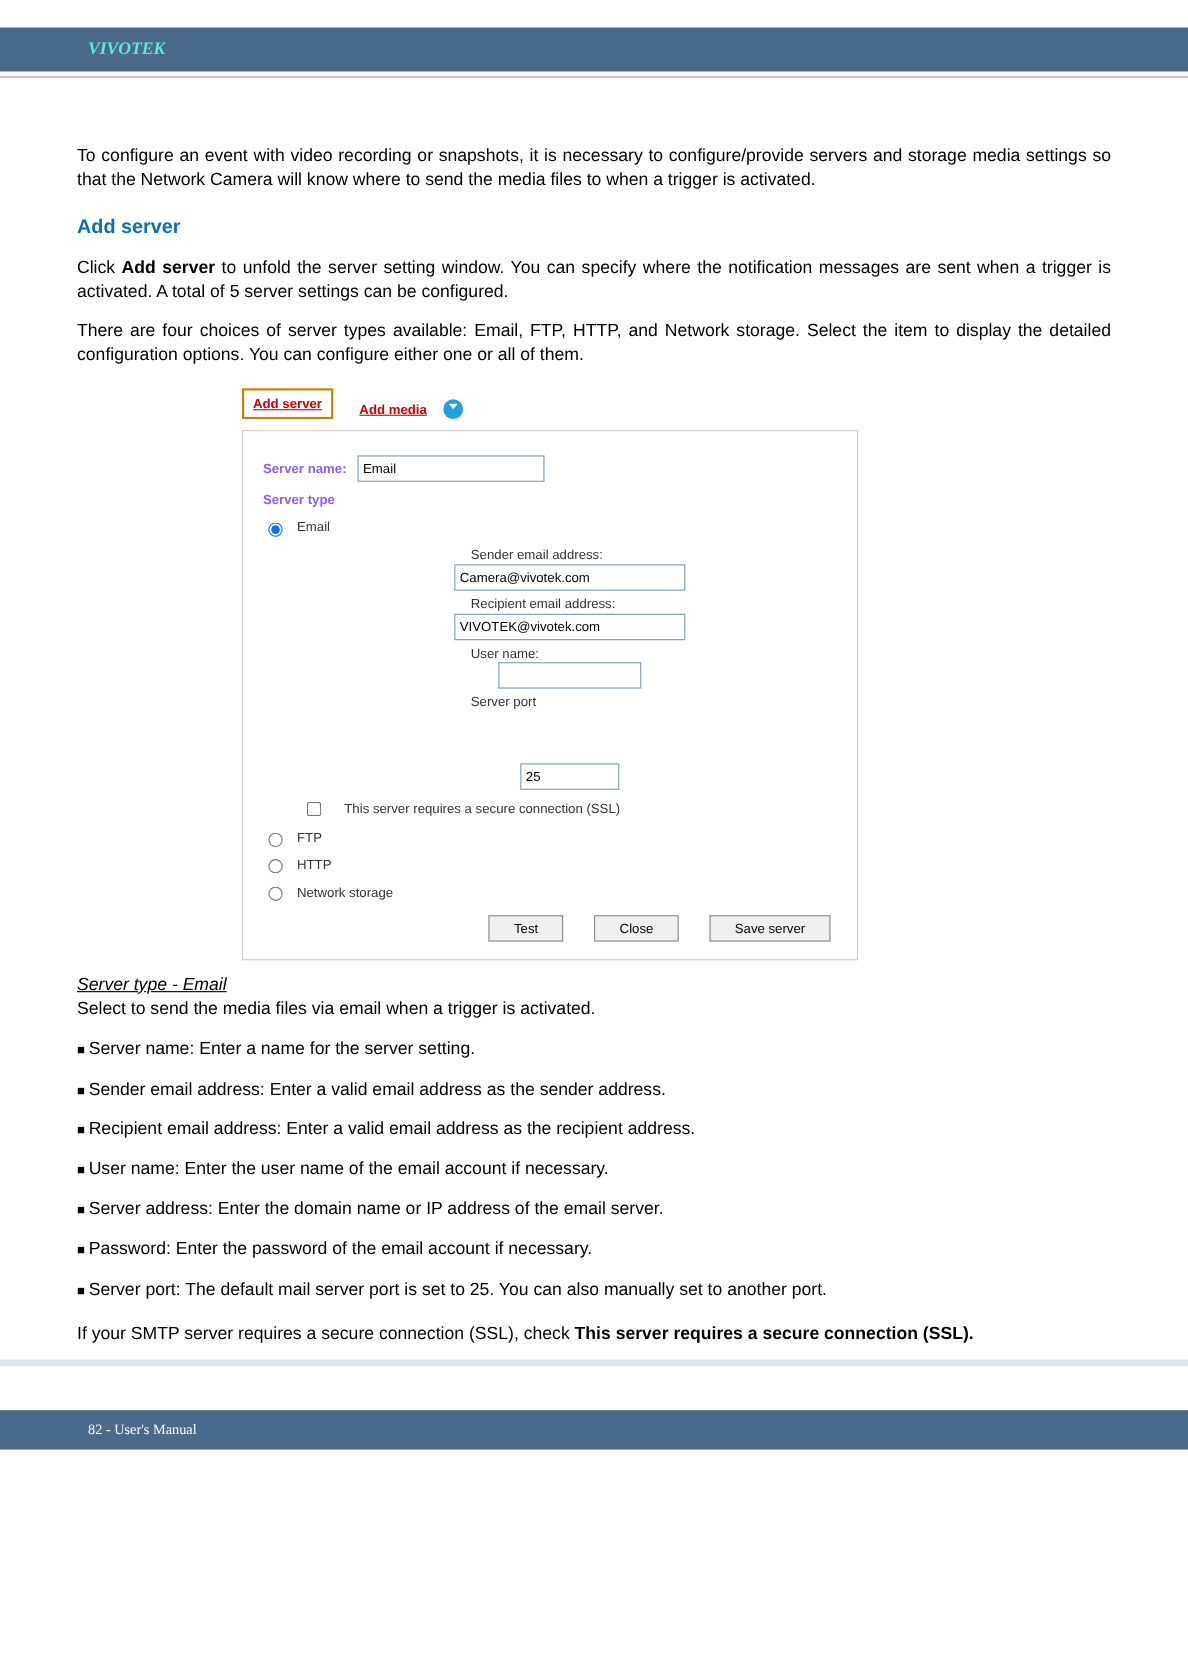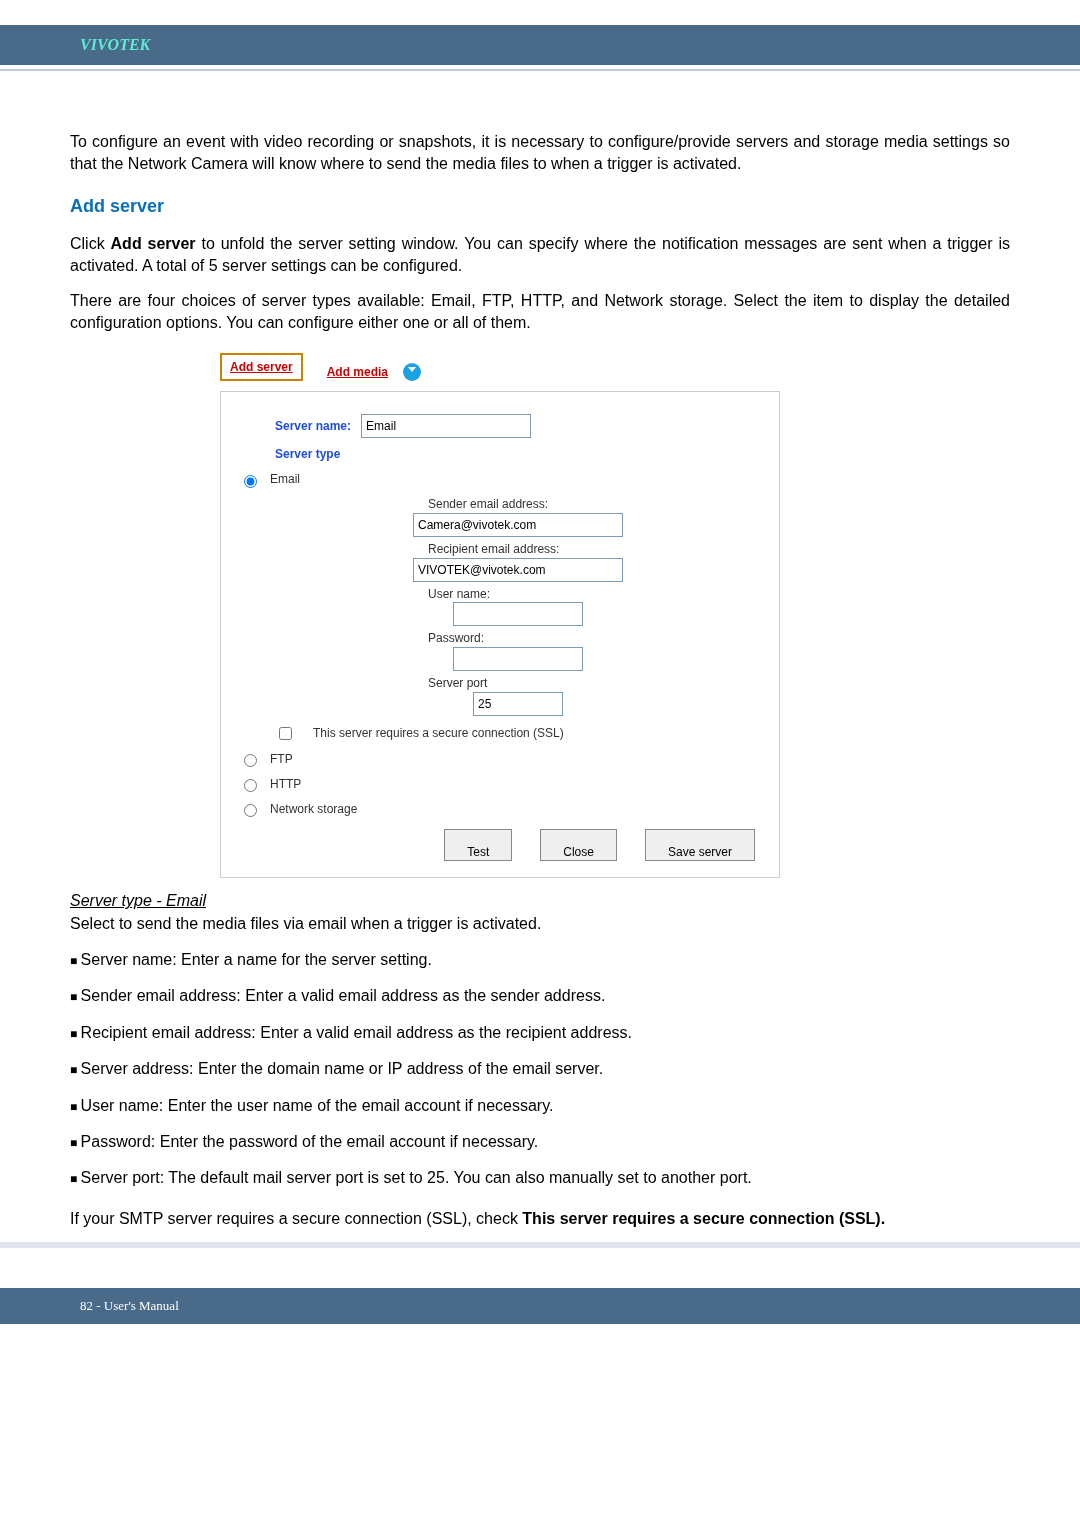--- a/index.html
+++ b/index.html
@@ -61,33 +61,33 @@
   }
   .media-badge::before{
     content:""; position:absolute; left:5px; top:4px;
     border-top:5px solid #fff; border-left:4px solid transparent; border-right:4px solid transparent;
   }
   .panel {
     border:1px solid #ccc; padding:14px 18px 16px 18px; margin-top:4px;
     background:#fff;
   }
   .row { display:flex; align-items:center; margin:8px 0; gap:10px; }
-  .lbl-red { color:#1d4ed8; font-weight:bold;margin-left:36px; }
+  .lbl-red { color:#8b5cf6; font-weight:bold; }
   .txtin {
     border:1px solid #7a9ab5; height:20px; padding:1px 4px; font-size:12px;
     width:200px; background:#fff;
   }
   .radio { width:13px; height:13px; }
   .fields { margin-left: 36px; }
   .frow { display:flex; align-items:center; margin:4px 0;flex-direction:column; }
   .flabel { width:180px; color:#333; }
   .ssl-row { margin-left:36px; display:flex; align-items:center; gap:18px; margin-top:8px; margin-bottom:6px;}
   .btn {
     border:1px solid #888; background:#efefef; height:24px;
-    padding:15px 22px; font-size:12px; cursor:pointer;
+    padding:4px 22px; font-size:12px; cursor:pointer;
   }
   .btn-row { display:flex; justify-content:flex-end; gap:28px; margin-top:12px; padding-right:6px;}
   .sub-head { text-decoration: underline; font-size:16px; margin-top:12px;font-style:italic;}
   .bullets { margin:14px 0 0 0; padding:0; list-style:none; }
   .bullets li { margin:14px 0; }
   .bullets li::before { content:"■ "; font-size:12px; }
   .footer-bar {
     background:#4a6a8a; color:#fff; 
     font-family: Georgia, serif; font-size:13px;
     padding:10px 0 10px 80px; margin-top:40px;
@@ -142,26 +142,22 @@
           </div>
           <div class="frow">
             <span class="flabel">Recipient email address:</span>
             <input class="txtin" value="VIVOTEK@vivotek.com" style="">
           </div>
           <div class="frow">
             <span class="flabel">User name:</span>
             <input class="txtin" style="width: 120px;" value="">
           </div>
           <div class="frow">
-            <span class="flabel">Password:</span>
-            <input class="txtin" style="width: 120px;" type="password" value="">
-          </div>
-          <div class="frow">
             <span class="flabel">Server port</span>
-            <input class="txtin" style="width: 80px;" value="25">
+            <input class="txtin" style="width: 80px; margin-top: 47px;" value="25">
           </div>
         </div>
 
         <div class="ssl-row">
           <input type="checkbox" style="">
           <span>This server requires a secure connection (SSL)</span>
         </div>
 
         <div class="row">
           <input type="radio" class="radio" style="">
@@ -185,22 +181,22 @@
     </div>
   </div>
 
   <div class="sub-head">Server type - Email</div>
   <div>Select to send the media files via email when a trigger is activated.</div>
 
   <ul class="bullets">
     <li>Server name: Enter a name for the server setting.</li>
     <li>Sender email address: Enter a valid email address as the sender address.</li>
     <li>Recipient email address: Enter a valid email address as the recipient address.</li>
+    <li>User name: Enter the user name of the email account if necessary.</li>
     <li>Server address: Enter the domain name or IP address of the email server.</li>
-    <li>User name: Enter the user name of the email account if necessary.</li>
     <li>Password: Enter the password of the email account if necessary.</li>
     <li>Server port: The default mail server port is set to 25. You can also manually set to another port.</li>
   </ul>
 
   <p style="margin-top:18px">
     <span>If your SMTP server requires a secure connection (SSL), check </span><b>This server requires a secure connection (SSL).</b>
   </p>
 </div>
 
 <div class="footer-prebar"></div>

